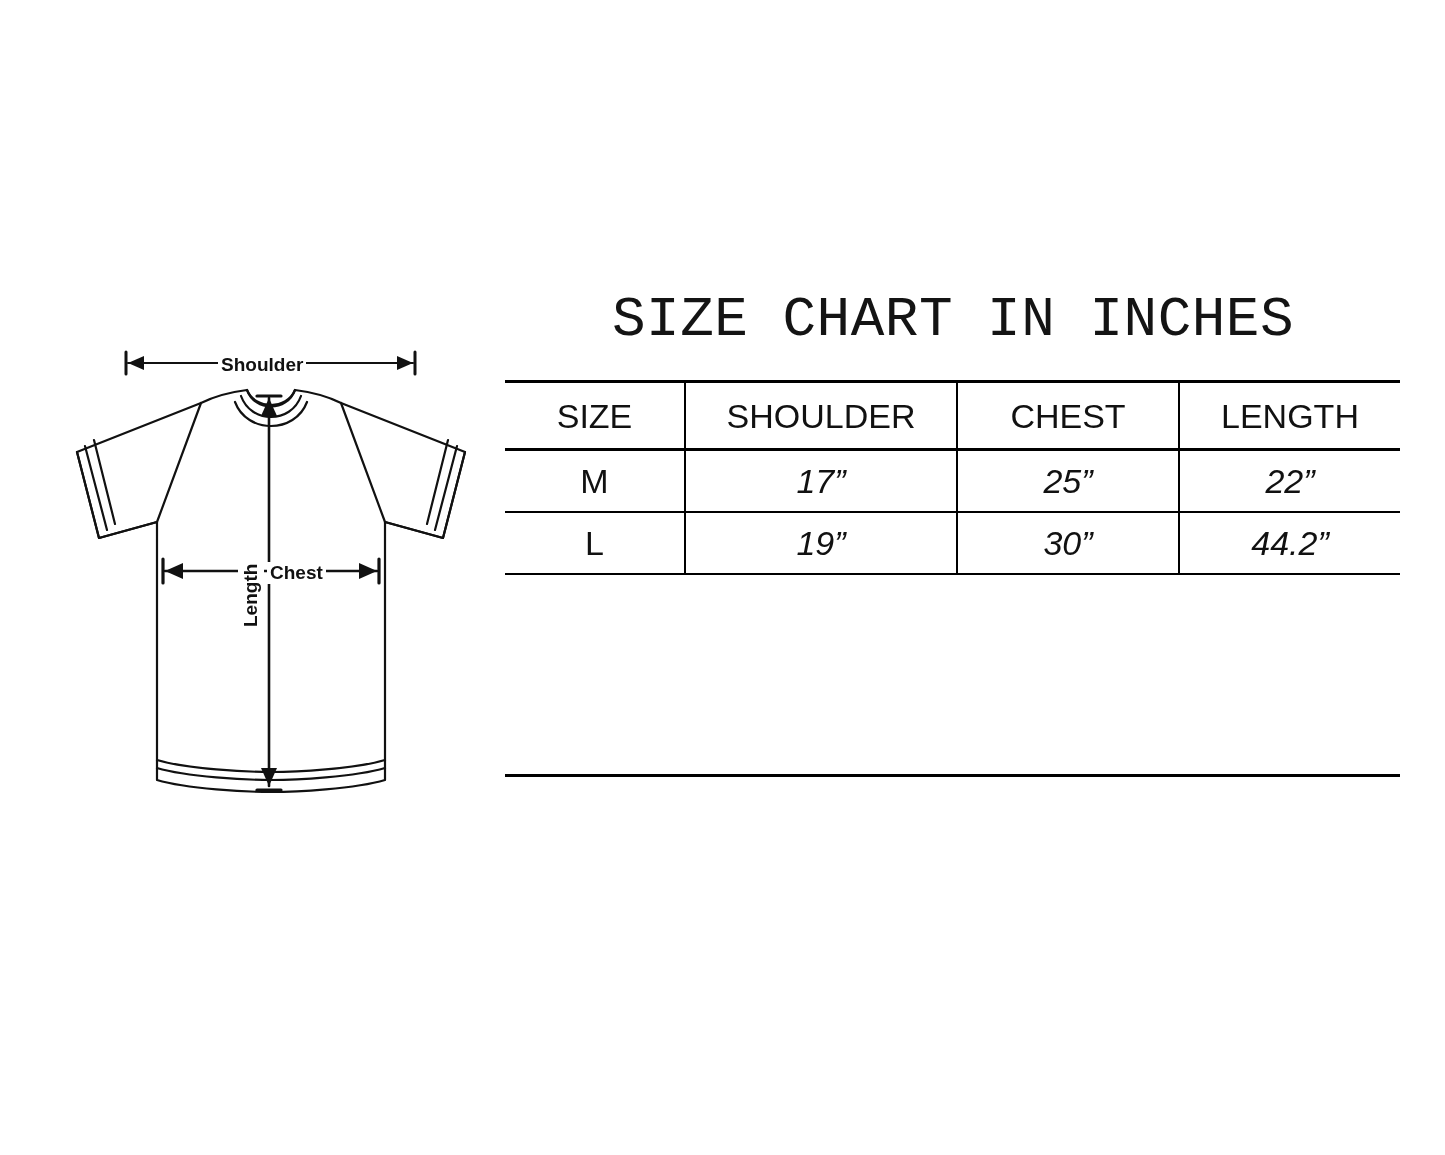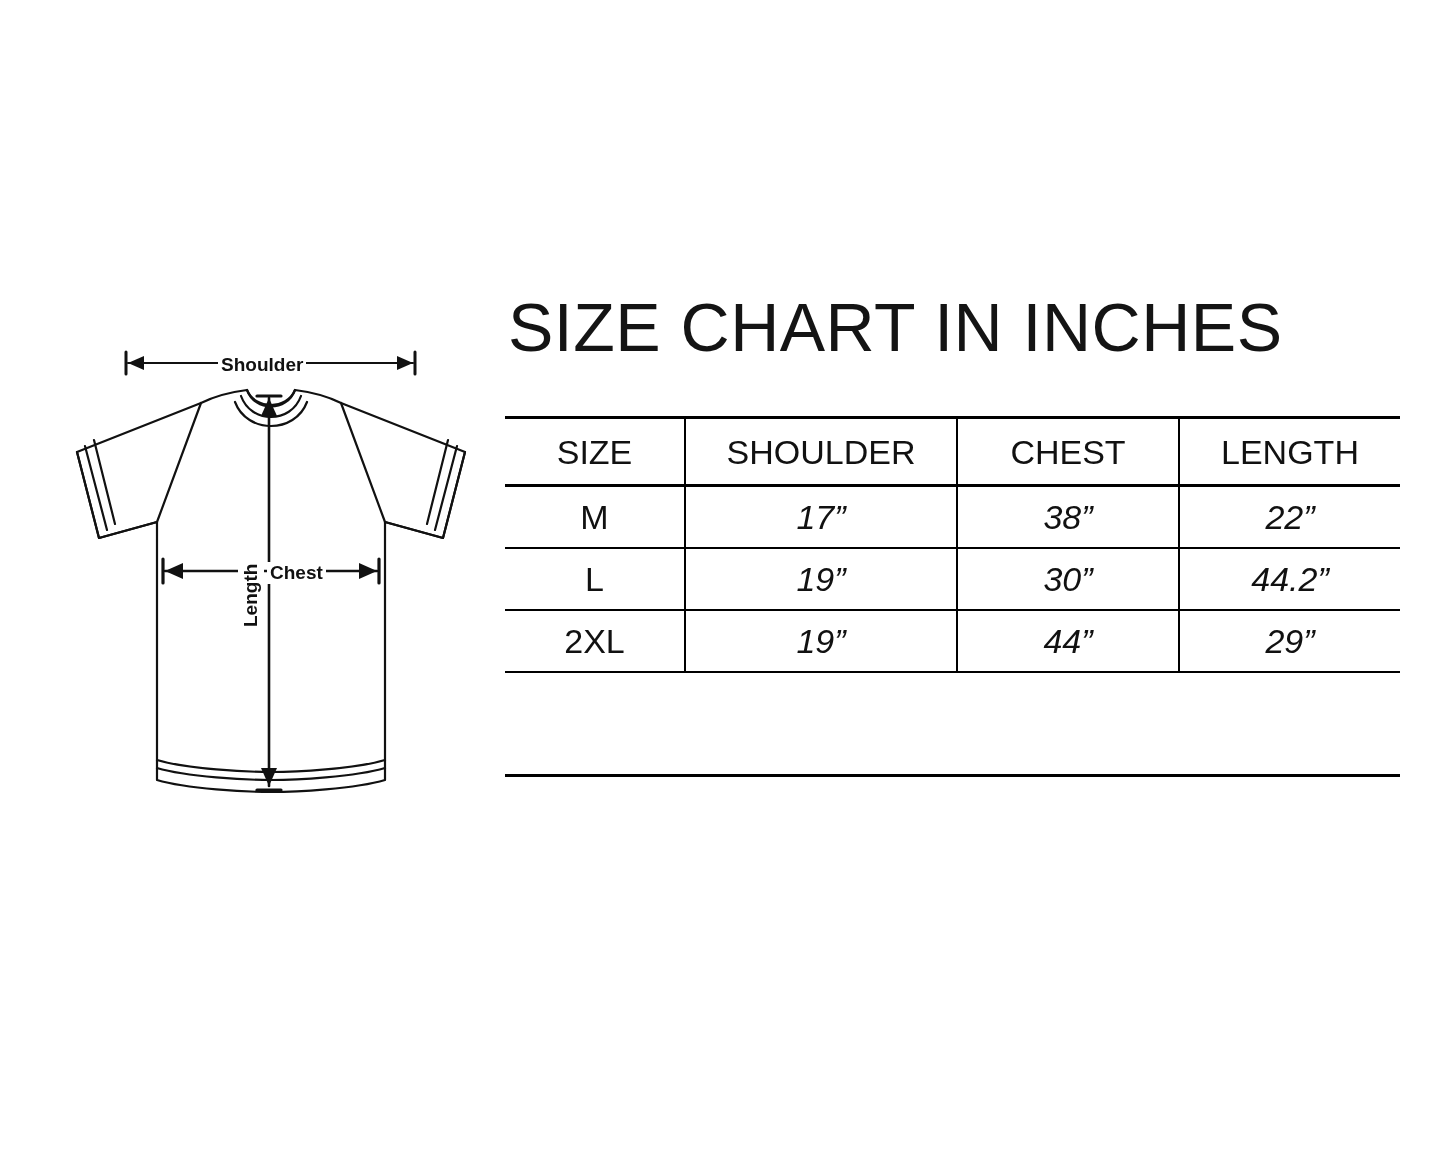--- a/index.html
+++ b/index.html
@@ -60,39 +60,39 @@
     transform: rotate(-90deg);
     transform-origin: left top;
   }
 
   
   .chart-title {
     position: absolute;
     left: 508px;
     top: 288px;
     width: 890px;
-    font-size: 68px;
+    font-size: 56px;
     font-weight: 400;
     letter-spacing: 0.5px;
     color: #141414;
-    font-family: Liberation Sans, sans-serif;
+    font-family: Liberation Mono, monospace;
     white-space: nowrap;
+    text-align: center;
   }
 
   .table-wrap {
     position: absolute;
     left: 505px;
     top: 380px;
     width: 895px;
   }
   table.size-chart {
     border-collapse: collapse;
     width: 100%;
     table-layout: fixed;
-    margin-top: 36px;
   }
   table.size-chart col.c1 { width: 180px; }
   table.size-chart col.c2 { width: 272px; }
   table.size-chart col.c3 { width: 222px; }
   table.size-chart col.c4 { width: 221px; }
 
   table.size-chart th,
   table.size-chart td {
     text-align: center;
     vertical-align: middle;
@@ -225,35 +225,29 @@
           <th>SIZE</th>
           <th class="sep">SHOULDER</th>
           <th class="sep">CHEST</th>
           <th class="sep">LENGTH</th>
         </tr>
       </thead>
       <tbody>
         <tr>
           <td class="size-cell">M</td>
           <td class="meas sep">17”</td>
-          <td class="meas sep">38”</td>
+          <td class="meas sep">25”</td>
           <td class="meas sep">22”</td>
         </tr>
         <tr>
           <td class="size-cell">L</td>
           <td class="meas sep">19”</td>
           <td class="meas sep">30”</td>
           <td class="meas sep">44.2”</td>
         </tr>
-        <tr>
-          <td class="size-cell">2XL</td>
-          <td class="meas sep">19”</td>
-          <td class="meas sep">44”</td>
-          <td class="meas sep">29”</td>
-        </tr>
         <tr class="spacer-row">
           <td></td>
           <td></td>
           <td></td>
           <td></td>
         </tr>
       </tbody>
     </table>
   </div>
 

